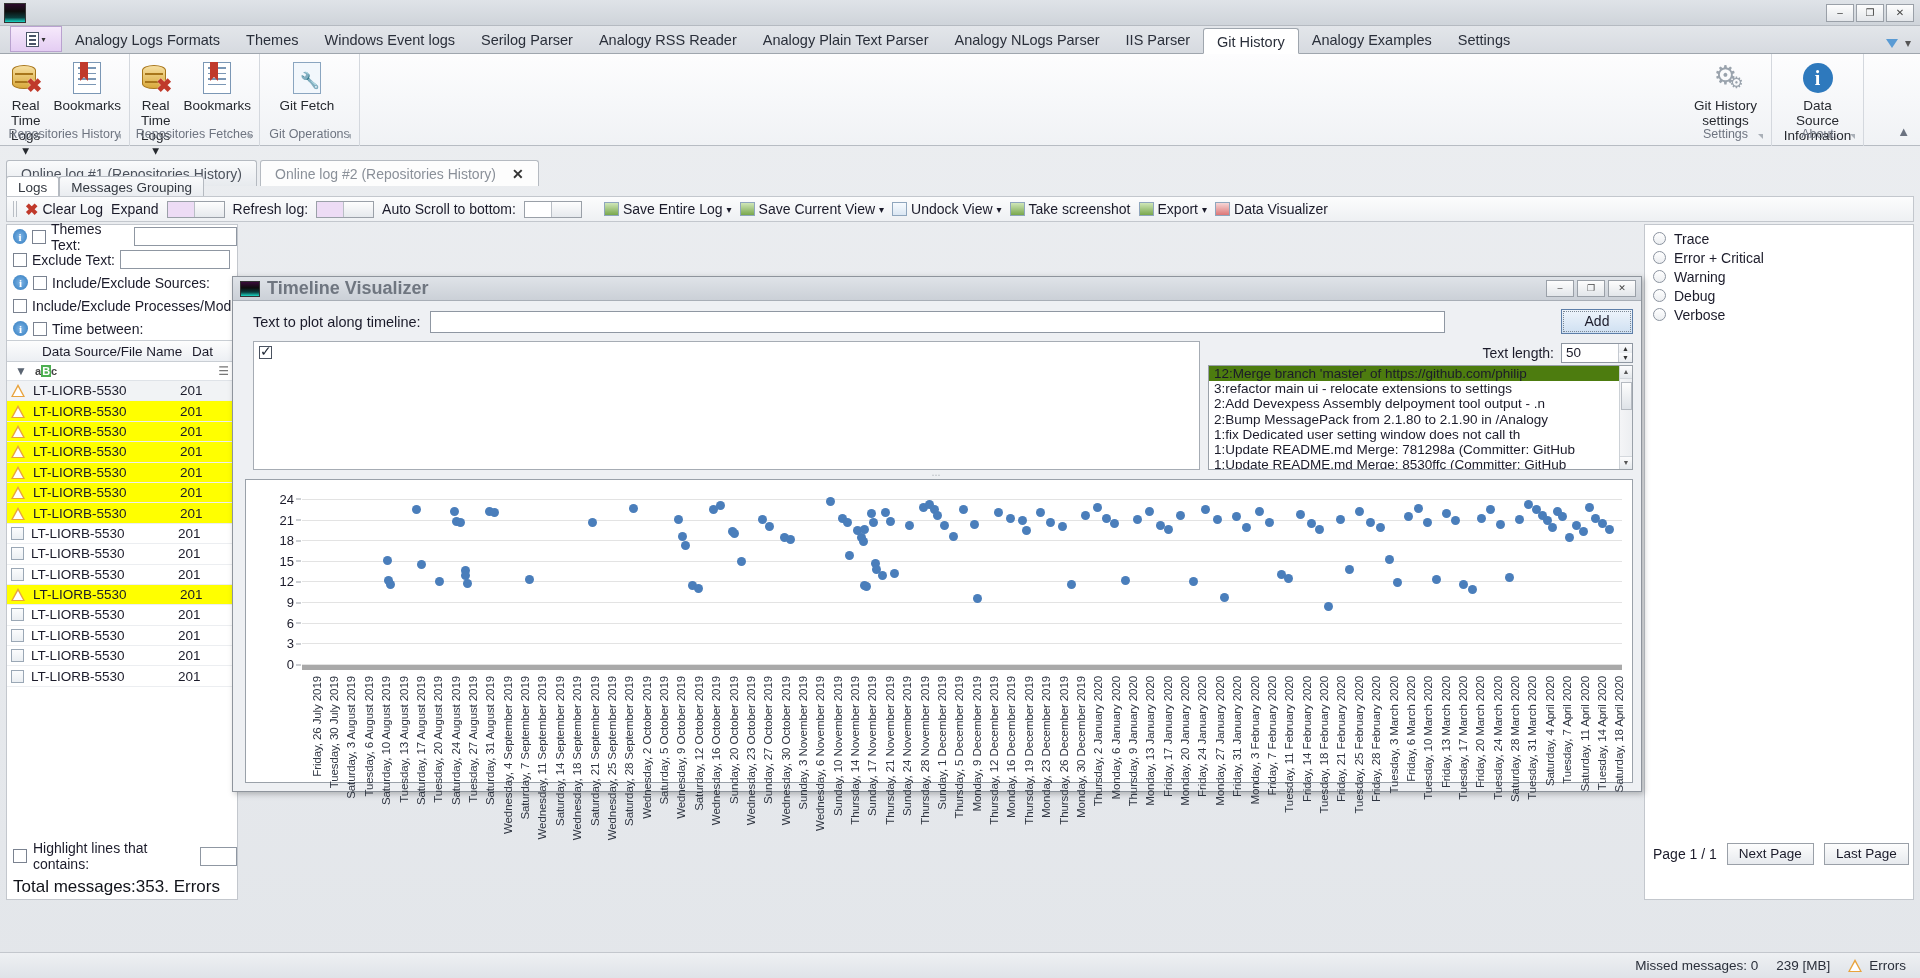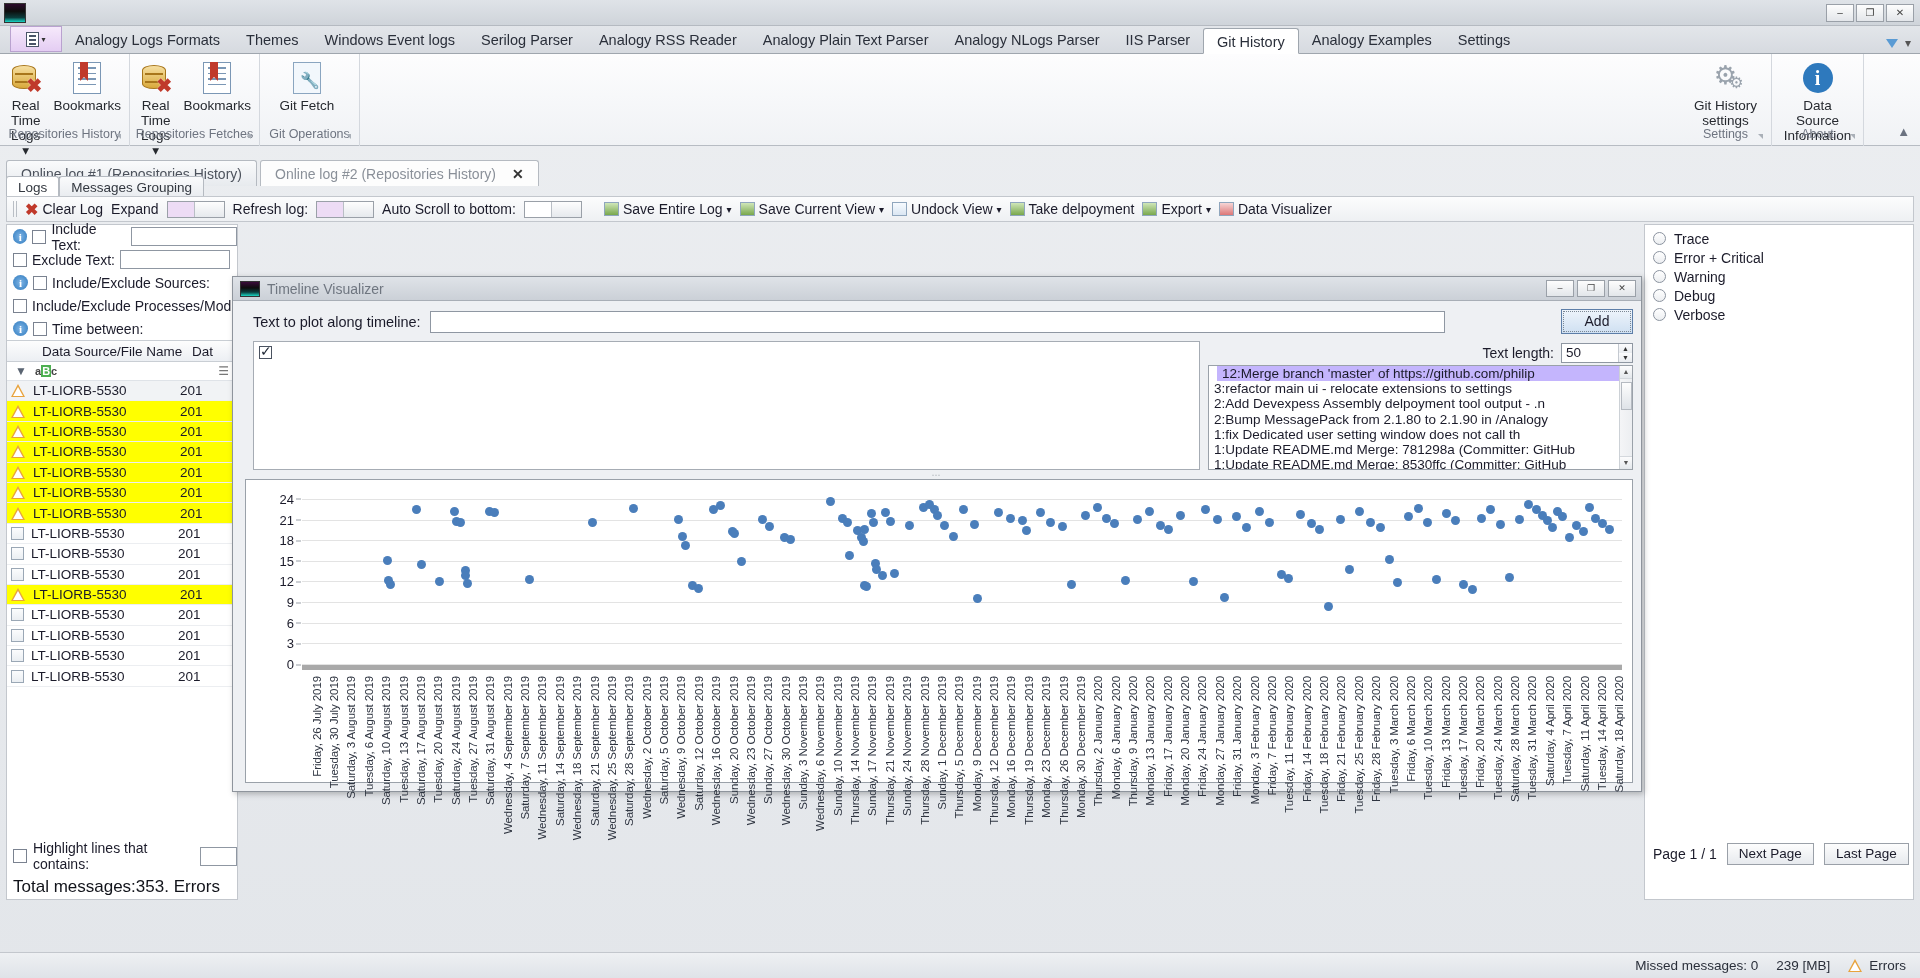--- a/index.html
+++ b/index.html
@@ -160,21 +160,21 @@
      padding-right:14px; font-size:13.5px; color:#2a2f3a; }
 
   
   .dlg { position:absolute; left:232px; top:276px; width:1410px; height:516px;
      background:#eef0f3; border:1px solid #8e949c; box-shadow:2px 2px 6px rgba(0,0,0,.25);
      display:flex; flex-direction:column; }
   .dlg-title { height:24px; background:linear-gradient(#dfe3e8,#cbd0d7);
      border-bottom:1px solid #a8aeb6; display:flex; align-items:center; gap:7px; padding-left:7px; }
   .dlg-logo { width:20px; height:16px;
      background:linear-gradient(180deg,#3a0b3a,#0d0d0d 42%,#0b3b3b 72%,#1ad8c4); border:1px solid #333; }
-  .dlg-title .t { font-size:14px; font-weight:normal; color:#6f7680; }
+  .dlg-title .t { font-size:18px; font-weight:bold; color:#6f7680; }
   .dlg-wbtns { margin-left:auto; display:flex; gap:3px; padding-right:5px; }
   .dlg-wbtn { width:28px; height:17px; border:1px solid #9aa0a8;
      background:linear-gradient(#fdfdfd,#e3e6ea); font-size:9px; line-height:15px;
      text-align:center; color:#444; }
 
   .dlg-top { display:flex; align-items:center; gap:9px; padding:8px 8px 0 20px; }
   .dlg-top label { font-size:14.5px; }
   .plot-input { flex:1; height:22px; border:1px solid #8f97a2; background:#fff; }
   .addbtn { width:72px; height:25px; border:1px solid #5d7ea8;
      background:linear-gradient(#eef4fb,#cfe0f2); font-size:14px; text-align:center;
@@ -187,21 +187,21 @@
   .chk-area .ck:after { content:"\2713"; position:absolute; left:0px; top:-4px; font-size:14px; color:#1a2230; }
   .mid-right { width:425px; display:flex; flex-direction:column; }
   .len-row { display:flex; align-items:center; justify-content:flex-end; gap:7px; height:24px; font-size:14px; }
   .spin { display:flex; border:1px solid #8f97a2; background:#fff; height:20px; width:72px; }
   .spin .v { flex:1; padding-left:4px; font-size:13.5px; line-height:18px; }
   .spin .ar { width:14px; border-left:1px solid #c4c9d0; display:flex; flex-direction:column; }
   .spin .ar span { flex:1; font-size:7px; text-align:center; line-height:9px;
      background:linear-gradient(#fcfcfd,#e8ebef); color:#333; }
   .cmt-list { flex:1; border:1px solid #9aa1a9; background:#fff; overflow:hidden; position:relative; }
   .cmt { font-size:13.5px; line-height:15.2px; padding-left:5px; white-space:nowrap; }
-  .cmt.sel { background:#c4b5fd;margin-left:8px; }
+  .cmt.sel { background:#4d7c0f; }
   .vsb { position:absolute; right:0; top:0; bottom:0; width:13px;
      background:linear-gradient(90deg,#f4f5f7,#eceef1); border-left:1px solid #ccd1d6; }
   .vsb .ab { height:13px; background:linear-gradient(#fcfcfd,#e4e8ec); border-bottom:1px solid #d4d8dd;
      font-size:7px; text-align:center; line-height:12px; color:#555; }
   .vsb .thumb { position:absolute; top:16px; left:1px; width:11px; height:28px;
      background:linear-gradient(#fdfdfd,#dfe3e8); border:1px solid #b5bac1; }
   .vsb .bb { position:absolute; bottom:0; left:0; right:0; height:13px;
      background:linear-gradient(#fcfcfd,#e4e8ec); border-top:1px solid #d4d8dd;
      font-size:7px; text-align:center; line-height:12px; color:#555; }
   .dragger { text-align:center; font-size:9px; color:#9aa0a8; letter-spacing:2px; height:9px; }
@@ -410,38 +410,38 @@
       <span>Save Current View</span>
       <span class="caret">▾</span>
     </span>
     <span class="tb-item">
       <span class="mini"></span>
       <span>Undock View</span>
       <span class="caret">▾</span>
     </span>
     <span class="tb-item">
       <span class="mini green"></span>
-      <span>Take delpoyment</span>
+      <span>Take screenshot</span>
     </span>
     <span class="tb-item">
       <span class="mini green"></span>
       <span>Export</span>
       <span class="caret">▾</span>
     </span>
     <span class="tb-item">
       <span class="mini red"></span>
       <span>Data Visualizer</span>
     </span>
   </div>
 
   <div class="leftpanel">
     <div class="frow">
       <span class="iinfo">i</span>
       <span class="cbx"></span>
-      <span>Include Text:</span>
+      <span>Themes Text:</span>
       <span class="ftxt" style="width:110px"></span>
     </div>
     <div class="frow">
       <span class="cbx"></span>
       <span>Exclude Text:</span>
       <span class="ftxt" style="width:110px"></span>
     </div>
     <div class="frow">
       <span class="iinfo">i</span>
       <span class="cbx"></span>

